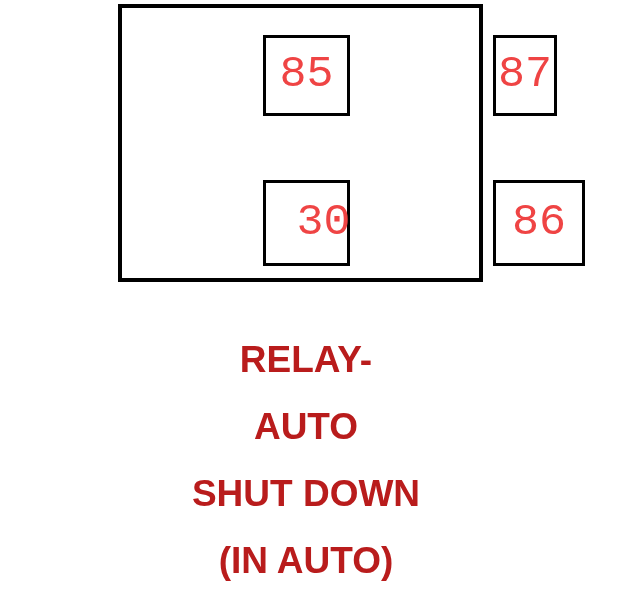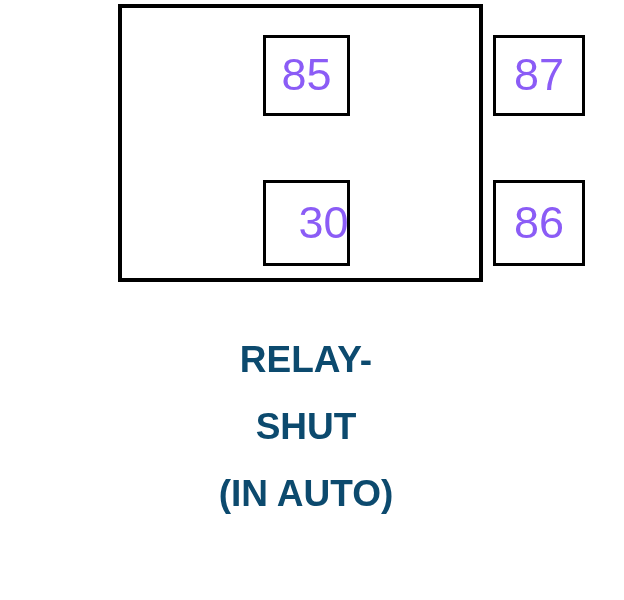--- a/index.html
+++ b/index.html
@@ -34,51 +34,51 @@
   .pin {
     position: absolute;
     box-sizing: border-box;
     border: 3px solid #000000;
     background: #ffffff;
     display: flex;
     align-items: center;
     justify-content: center;
   }
   .pin-label {
-    font-family: Liberation Sans, sans-serif;
+    font-family: Liberation Mono, monospace;
     font-size: 45px;
     font-weight: 400;
     line-height: 1;
-    color: #8b5cf6;
+    color: #ef4444;
     letter-spacing: 0px;
     white-space: nowrap;
     position: relative;
     top: -1px;
   }
 
   .pin-85  { left: 141px; top: 27px;  width: 87px;  height: 81px; }
   .pin-87a { left: 248px; top: 27px;  width: 107px; height: 81px; }
-  .pin-87  { left: 371px; top: 27px;  width: 92px;  height: 81px; text-align: center; }
+  .pin-87  { left: 371px; top: 27px;  width: 64px;  height: 81px; text-align: center; }
   .pin-30  { left: 141px; top: 172px; width: 87px;  height: 86px; padding-left: 34px; }
   .pin-86  { left: 371px; top: 172px; width: 92px;  height: 86px; }
 
   
   .caption {
     position: absolute;
     left: 0;
     top: 326px;
     width: 612px;
     text-align: center;
   }
   .caption-line {
     font-family: "Liberation Sans", sans-serif;
     font-size: 37px;
     font-weight: bold;
     line-height: 67px;
-    color: #0c4a6e;
+    color: #b91c1c;
     letter-spacing: 0px;
     white-space: nowrap;
   }
 </style>
 </head>
 <body>
 
 <div id="screen">
 
   <div class="relay-body">
@@ -97,17 +97,18 @@
     </div>
 
     <div class="pin pin-86">
       <span class="pin-label">86</span>
     </div>
 
   </div>
 
   <div class="caption">
     <div class="caption-line">RELAY-</div>
-    <div class="caption-line">SHUT</div>
+    <div class="caption-line">AUTO</div>
+    <div class="caption-line">SHUT DOWN</div>
     <div class="caption-line">(IN AUTO)</div>
   </div>
 
 </div>
 
 </body></html>

